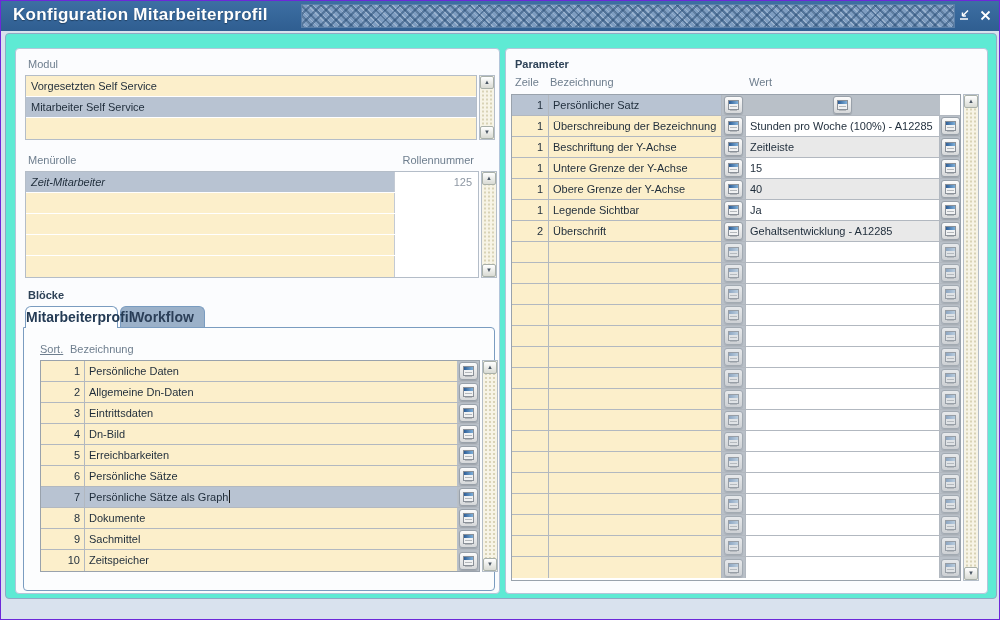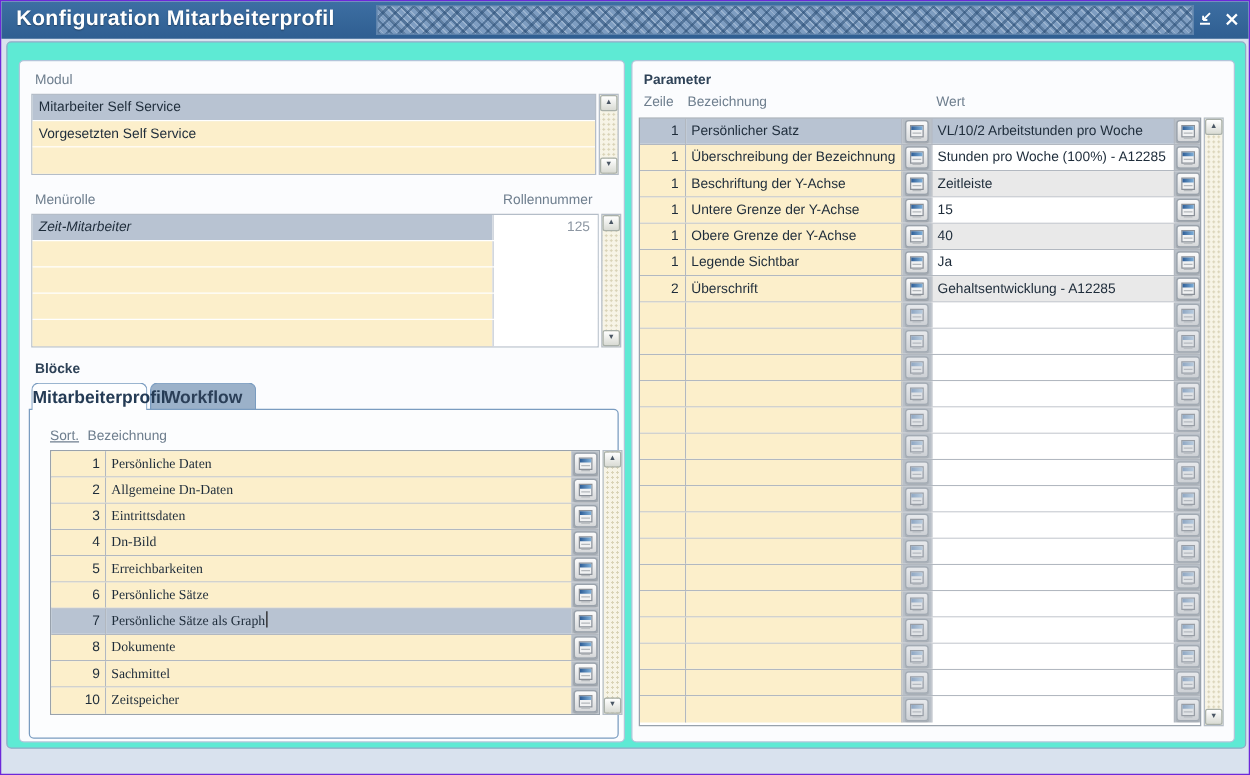--- a/index.html
+++ b/index.html
@@ -59,21 +59,21 @@
   .tabpanel { position:absolute; left:7px; top:278px; width:472px; height:264px;
               background:#fcfdfe; border:1px solid #7a9cc0; border-radius:0 4px 4px 4px; z-index:2; }
 
   
   .tbl { position:absolute; border:1px solid #99a2ac; background:#fff; }
   .b-row { display:grid; grid-template-columns:44px 372px 22px; height:21px;
            border-bottom:1px solid #b2b8c0; font-size:11px; color:#1e2c3a; cursor:default; }
   .b-row:last-child { border-bottom:none; }
   .cell { line-height:20px; overflow:hidden; white-space:nowrap; }
   .c-num { text-align:right; padding-right:4px; border-right:1px solid #b2b8c0; }
-  .c-txt { padding-left:4px;font-family:Liberation Serif, serif; }
+  .c-txt { padding-left:4px; }
   .c-ico { background:#b9c0c8; display:flex; align-items:center; justify-content:center; }
 
   .p-row { display:grid; grid-template-columns:37px 173px 23px 195px 20px; height:21px;
            border-bottom:1px solid #b2b8c0; font-size:11px; color:#1e2c3a; cursor:default; }
   .p-row:last-child { border-bottom:none; }
   .p-num  { text-align:right; padding-right:5px; border-right:1px solid #b2b8c0; }
   .p-bez  { padding-left:4px; border-right:1px solid #b2b8c0; }
   .p-wert { padding-left:4px; border-right:1px solid #b2b8c0; border-left:1px solid #b2b8c0; }
   .bg-gray { background:#e9e9e9; }
   .bg-white { background:#ffffff; }
@@ -125,22 +125,22 @@
       </svg>
     </div>
   </div>
 
   <div class="main-panel">
 
     <div class="groupbox gb-left">
 
       <span class="small-label" style="left:12px; top:9px;">Modul</span>
       <div class="list" style="left:9px; top:26px; width:452px; height:65px;" id="modul-list">
+          <div class="l-row bg-cream">Vorgesetzten Self Service</div>
           <div class="l-row bg-sel">Mitarbeiter Self Service</div>
-          <div class="l-row bg-cream">Vorgesetzten Self Service</div>
           <div class="l-row bg-cream"></div>
         </div>
       <div class="sap-scroll" style="left:463px; top:26px; height:65px;" id="sb-modul">
           <div class="sb-btn">▲</div>
           <div class="sb-track"></div>
           <div class="sb-btn">▼</div>
         </div>
 
       <span class="small-label" style="left:12px; top:105px;">Menürolle</span>
       <span class="small-label" style="left:370px; top:105px; width:88px; text-align:right;">Rollennummer</span>
@@ -287,21 +287,20 @@
       <span class="small-label" style="left:243px; top:27px;">Wert</span>
       <div class="tbl" style="left:5px; top:45px; width:450px; height:487px;" id="parameter-table">
           <div class="p-row">
             <div class="cell p-num bg-sel">1</div>
             <div class="cell p-bez bg-sel">Persönlicher Satz</div>
             <div class="cell c-ico">
               <div class="iconbtn">
                 <span class="icon-win"></span>
               </div>
             </div>
-            <div class="cell p-wert bg-sel">VL/10/2 Arbeitstunden pro Woche</div>
             <div class="cell c-ico">
               <div class="iconbtn">
                 <span class="icon-win"></span>
               </div>
             </div>
           </div>
           <div class="p-row">
             <div class="cell p-num bg-cream">1</div>
             <div class="cell p-bez bg-cream">Überschreibung der Bezeichnung</div>
             <div class="cell c-ico">

